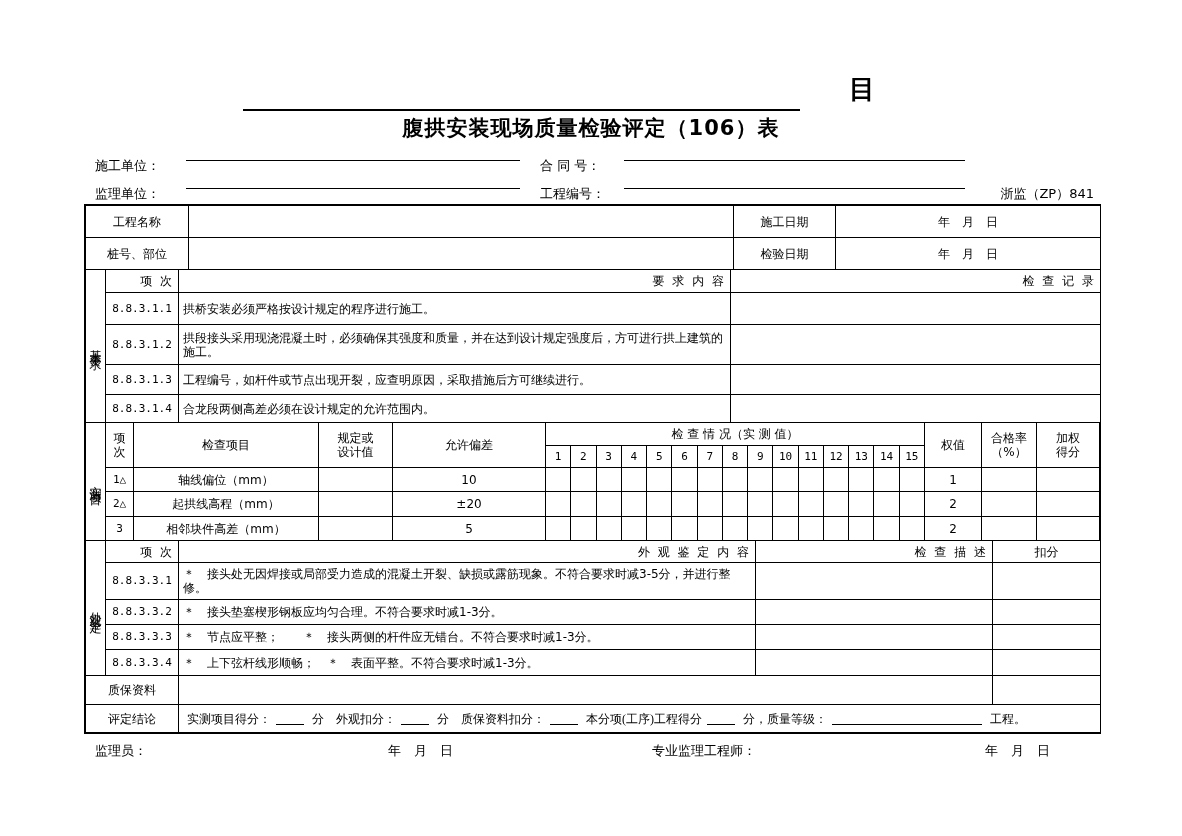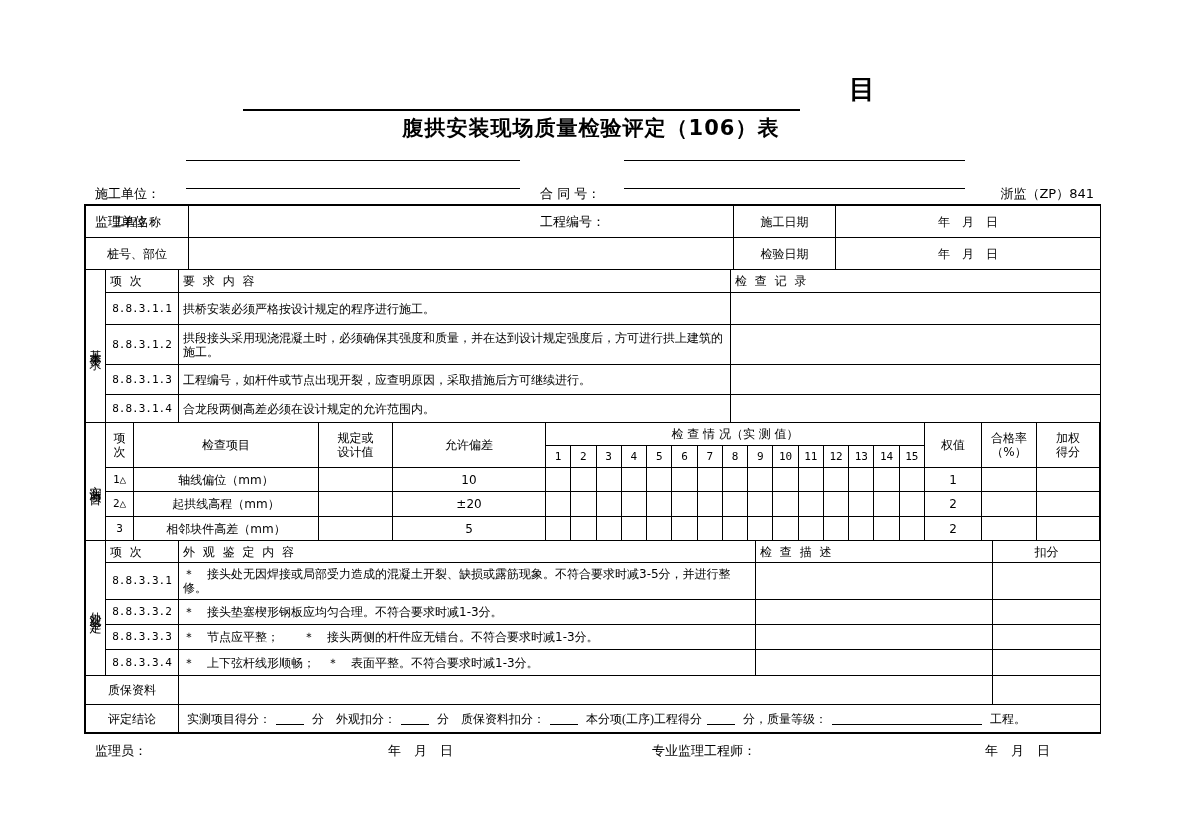--- a/index.html
+++ b/index.html
@@ -4,38 +4,38 @@
 <style>
   * { box-sizing: border-box; }
   html, body { margin: 0; padding: 0; }
   body {
     width: 1182px; height: 836px;
     background: #ffffff; color: #000000;
     font-family: "DejaVu Sans", sans-serif;
     position: relative; overflow: hidden;
   }
   .abs { position: absolute; }
-  .lbl { font-size: 13px; white-space: nowrap; margin-top: 28px; }
+  .lbl { font-size: 13px; white-space: nowrap; }
   .corner-char { font-size: 26px; font-weight: bold; }
   .title { width: 1182px; text-align: center; font-size: 21px; font-weight: bold; letter-spacing: 1px; }
   .title-underline { background: #000; height: 2px; }
   .fill-line { border-bottom: 1.5px solid #000; height: 16px; display: inline-block; }
   .form-code { font-size: 13px; white-space: nowrap; }
 
   .tablewrap { position: absolute; left: 84px; top: 204px; width: 1017px; border: 1px solid #000; }
   table { border-collapse: collapse; table-layout: fixed; width: 1015px; border-radius: 17px; }
   table + table { margin-top: -1px; }
   td { border: 1px solid #000; padding: 1px 4px; font-size: 12px; line-height: 14px; overflow: hidden; vertical-align: middle; }
   td.c { text-align: center; padding: 1px 2px; }
   td.vlabel {
     writing-mode: vertical-rl; text-orientation: upright;
     text-align: center; padding: 0; font-size: 12px; letter-spacing: 3px;
   }
   td.num { text-align: center; font-family: "DejaVu Sans Mono", monospace; font-size: 11px; padding: 1px 1px; }
-  td.hdr { text-align: left; letter-spacing: 2px; }
+  td.hdr { text-align: right; letter-spacing: 2px; }
   td.tight { padding: 0 16px; text-align: center; }
   .blank { display: inline-block; border-bottom: 1px solid #000; height: 12px; margin: 0 5px; vertical-align: -2px; }
   .b28 { width: 28px; } .b150 { width: 150px; }
   .footer-text { font-size: 13px; white-space: nowrap; }
 </style>
 </head>
 <body>
 
 <div class="abs corner-char" style="left:849px; top:72px;">目</div>
 

